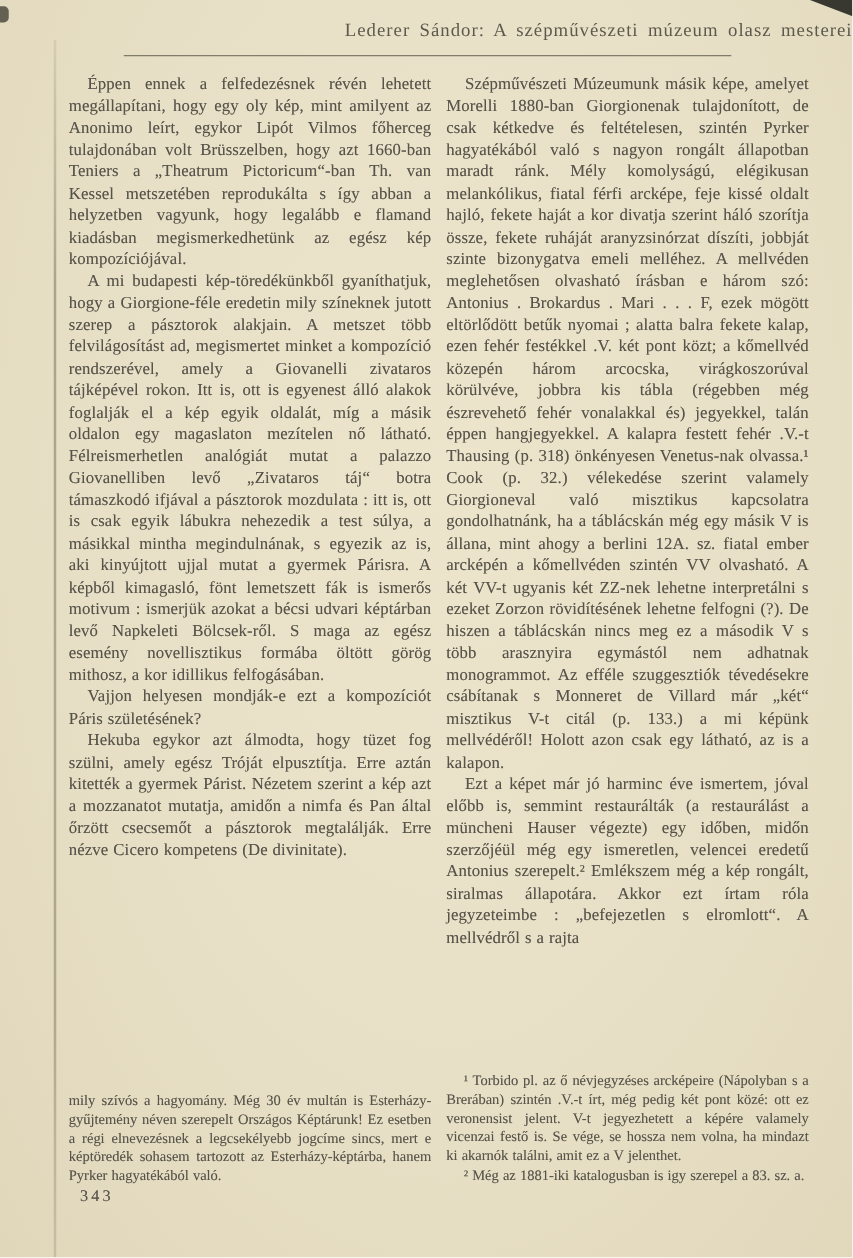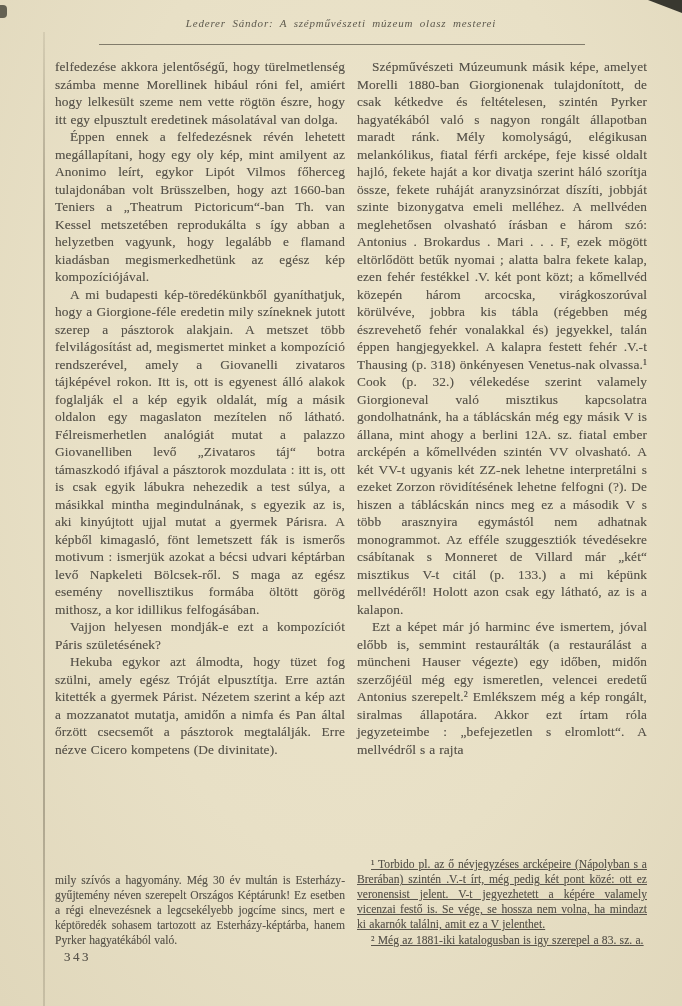--- a/index.html
+++ b/index.html
@@ -16,22 +16,22 @@
   }
   .corner-tl{
     position:absolute;top:5px;left:0;width:7px;height:13px;
     background:#3a382f;border-radius:0 4px 4px 0;opacity:.75;
   }
   .edge-line{
     position:absolute;top:32px;bottom:0;left:43px;width:2px;
     background:linear-gradient(to bottom, rgba(122,114,94,.15), rgba(122,114,94,.55) 20%, rgba(122,114,94,.5) 80%, rgba(122,114,94,.25));
   }
   .running-head{
-    position:absolute;top:17px;left:0;width:100%;text-align:center;
-    font-style:italic;font-size:11px;letter-spacing:.8px;word-spacing:3px;color:#5d594d;
+    position:absolute;top:17px;left:0;width:100%;text-align:right;
+    font-size:15px;letter-spacing:.8px;word-spacing:3px;color:#5d594d;
   }
   .head-rule{
     position:absolute;top:44px;left:99px;width:486px;height:1px;
     background:#6f6a5b;opacity:.85;
   }
   .columns{
     position:absolute;top:58px;left:55px;width:592px;height:890px;
     display:flex;gap:12px;
   }
   .col{width:290px;display:flex;flex-direction:column;}
@@ -40,21 +40,21 @@
     word-spacing:.5px;letter-spacing:.1px;
     text-shadow:0 0 .5px rgba(87,83,73,.45);
   }
   p.para.indent{text-indent:15px;}
   .footnote-block{margin-top:auto;}
   .footnote-block p{
     margin:0;text-align:justify;font-size:11.6px;line-height:15px;
     word-spacing:.4px;text-shadow:0 0 .4px rgba(87,83,73,.4);
   }
   .footnote-block p + p{margin-top:1px;}
-  .footnote-block p.fn-indent{text-indent:14px;text-decoration:underline;}
+  .footnote-block p.fn-indent{text-indent:14px;}
   .page-number{
     position:absolute;top:949px;left:64px;
     font-size:13px;letter-spacing:2.5px;color:#57534a;
     text-shadow:0 0 .5px rgba(87,83,73,.45);
   }
 </style>
 </head>
 <body>
 
 <div class="page">
@@ -62,21 +62,20 @@
   <div class="corner-tl"></div>
   <div class="corner-tr"></div>
   <div class="edge-line"></div>
 
   <div class="running-head">Lederer Sándor: A szépművészeti múzeum olasz mesterei</div>
   <div class="head-rule"></div>
 
   <div class="columns">
 
     <div class="col">
-      <p class="para">felfedezése akkora jelentőségű, hogy türelmetlenség számba menne Morellinek hibául róni fel, amiért hogy lelkesült szeme nem vette rögtön észre, hogy itt egy elpusztult eredetinek másolatával van dolga.</p>
       <p class="para indent">Éppen ennek a felfedezésnek révén lehetett megállapítani, hogy egy oly kép, mint amilyent az Anonimo leírt, egykor Lipót Vilmos főherceg tulajdonában volt Brüsszelben, hogy azt 1660-ban Teniers a „Theatrum Pictoricum“-ban Th. van Kessel metszetében reprodukálta s így abban a helyzetben vagyunk, hogy legalább e flamand kiadásban megismerkedhetünk az egész kép kompozíciójával.</p>
       <p class="para indent">A mi budapesti kép-töredékünkből gyaníthatjuk, hogy a Giorgione-féle eredetin mily színeknek jutott szerep a pásztorok alakjain. A metszet több felvilágosítást ad, megismertet minket a kompozíció rendszerével, amely a Giovanelli zivataros tájképével rokon. Itt is, ott is egyenest álló alakok foglalják el a kép egyik oldalát, míg a másik oldalon egy magaslaton mezítelen nő látható. Félreismerhetlen analógiát mutat a palazzo Giovanelliben levő „Zivataros táj“ botra támaszkodó ifjával a pásztorok mozdulata : itt is, ott is csak egyik lábukra nehezedik a test súlya, a másikkal mintha megindulnának, s egyezik az is, aki kinyújtott ujjal mutat a gyermek Párisra. A képből kimagasló, fönt lemetszett fák is ismerős motivum : ismerjük azokat a bécsi udvari képtárban levő Napkeleti Bölcsek-ről. S maga az egész esemény novellisztikus formába öltött görög mithosz, a kor idillikus felfogásában.</p>
       <p class="para indent">Vajjon helyesen mondják-e ezt a kompozíciót Páris születésének?</p>
       <p class="para indent">Hekuba egykor azt álmodta, hogy tüzet fog szülni, amely egész Tróját elpusztítja. Erre aztán kitették a gyermek Párist. Nézetem szerint a kép azt a mozzanatot mutatja, amidőn a nimfa és Pan által őrzött csecsemőt a pásztorok megtalálják. Erre nézve Cicero kompetens (De divinitate).</p>
       <div class="footnote-block">
         <p>mily szívós a hagyomány. Még 30 év multán is Esterházy-gyűjtemény néven szerepelt Országos Képtárunk! Ez esetben a régi elnevezésnek a legcsekélyebb jogcíme sincs, mert e képtöredék sohasem tartozott az Esterházy-képtárba, hanem Pyrker hagyatékából való.</p>
       </div>
     </div>
 
     <div class="col">

